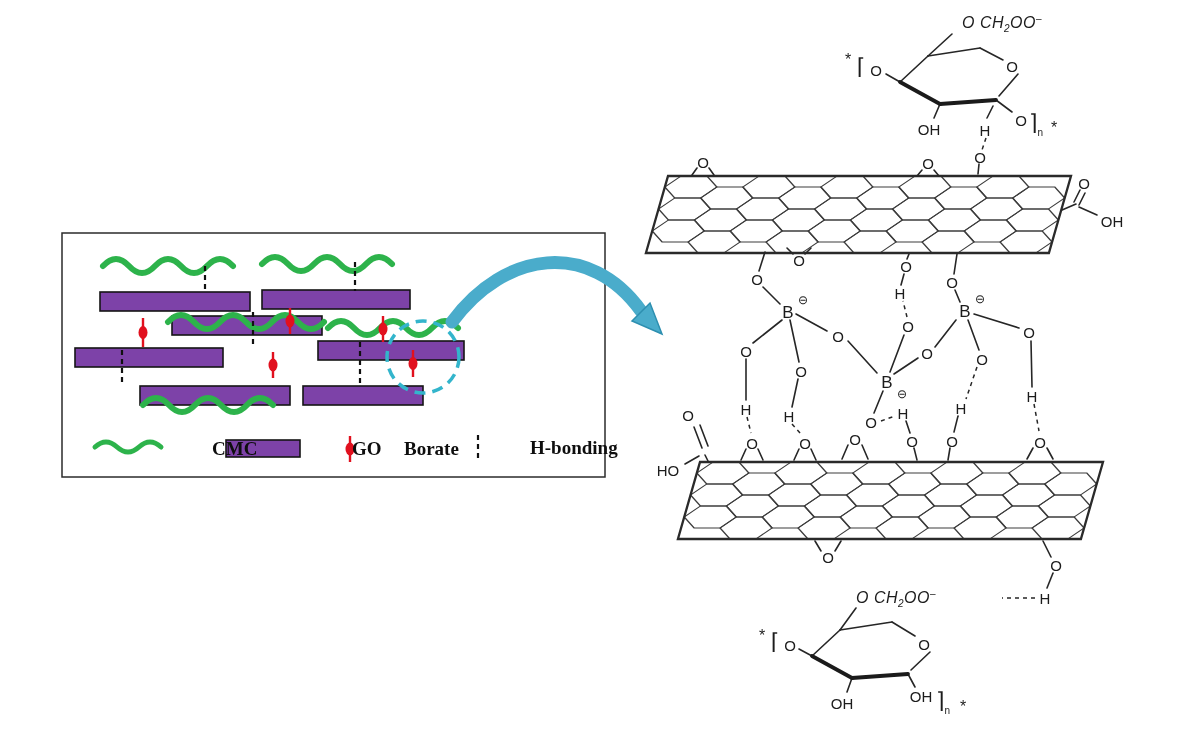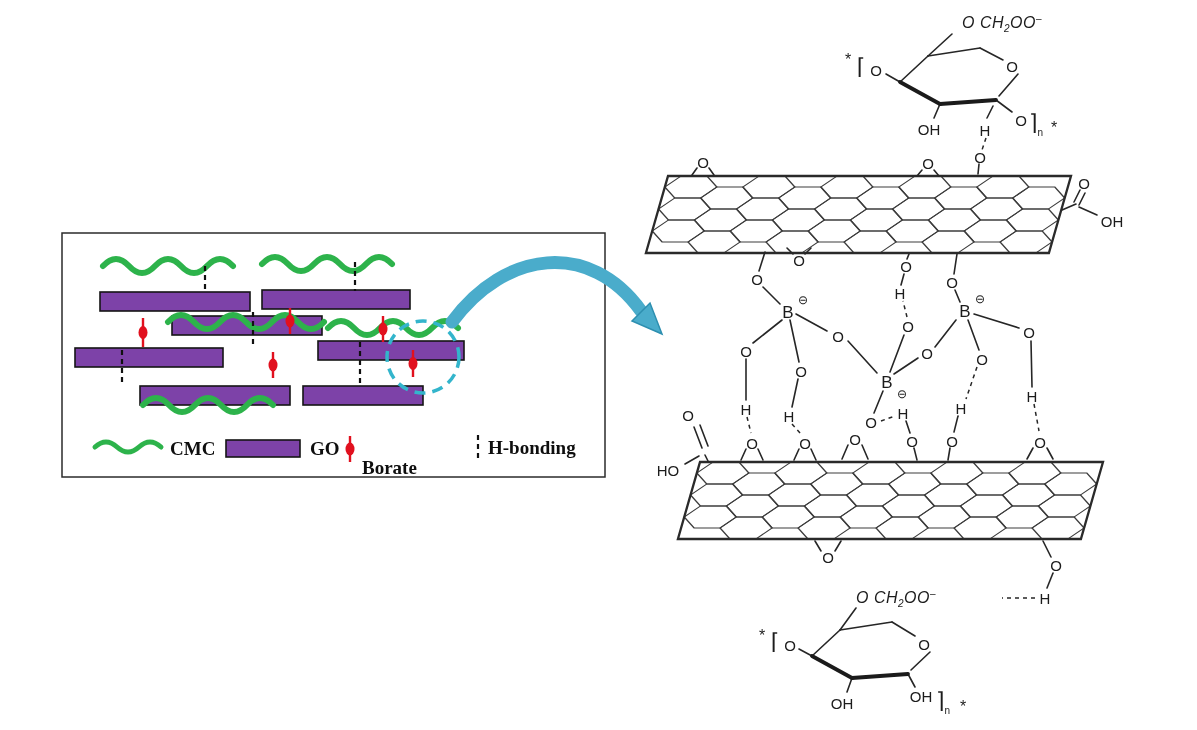--- a/index.html
+++ b/index.html
@@ -25,21 +25,21 @@
         white-space:nowrap;line-height:1;}
   .atom.al{transform:translate(0,-50%);font-style:italic;}
   .atom.bsym{font-size:17px;}
   .atom.formula{font-size:16px;letter-spacing:0.5px;}
   .atom.star{font-size:16px;}
   .atom.bracket{font-size:22px;font-weight:300;}
   .atom.minus{font-size:12px;}
   .atom sub{font-size:10px;}
   .atom sup{font-size:10px;}
   .leg{position:absolute;transform:translate(0,-50%);font:700 19px "Liberation Serif",serif;
-       color:#0e0e0e;white-space:nowrap;}
+       color:#0e0e0e;white-space:nowrap;margin-left:42px;}
 </style>
 </head>
 <body>
 
 <div id="canvas">
   <svg id="fig" width="1197" height="730" viewBox="0 0 1197 730">
 
     <rect class="box" x="62" y="233" width="543" height="244"></rect>
     <g id="left-bars">
         <rect x="100" y="292" width="150" height="19" class="go"></rect>
@@ -234,21 +234,21 @@
         <line x1="977" y1="367" x2="966" y2="399" class="dash"></line>
         <line x1="881" y1="421" x2="895" y2="416" class="dash"></line>
         <line x1="986" y1="138" x2="982" y2="150" class="dash"></line>
         <line x1="1035" y1="598" x2="1002" y2="598" class="dash"></line>
       </g>
   </svg>
 
   <div id="labels">
     <span class="leg" style="left:170px;top:449px">CMC</span>
     <span class="leg" style="left:310px;top:449px">GO</span>
-    <span class="leg" style="left:362px;top:468px">Borate</span>
+    <span class="leg" style="left:362px;top:449px">Borate</span>
     <span class="leg" style="left:488px;top:448px">H-bonding</span>
   <span class="atom formula al" style="left: 962px; top: 24px;"><span>O CH</span><sub>2</sub><span>OO</span><sup>–</sup></span>
       <span class="atom star" style="left: 848px; top: 60px;">*</span>
       <span class="atom bracket" style="left: 861px; top: 67px;">⌈</span>
       <span class="atom" style="left: 876px; top: 70px;">O</span>
       <span class="atom" style="left: 1012px; top: 66px;">O</span>
       <span class="atom" style="left: 929px; top: 129px;">OH</span>
       <span class="atom" style="left: 985px; top: 130px;">H</span>
       <span class="atom" style="left: 1021px; top: 120px;">O</span>
       <span class="atom bracket" style="left: 1036px; top: 125px;"><span>⌉</span><sub>n</sub></span>

